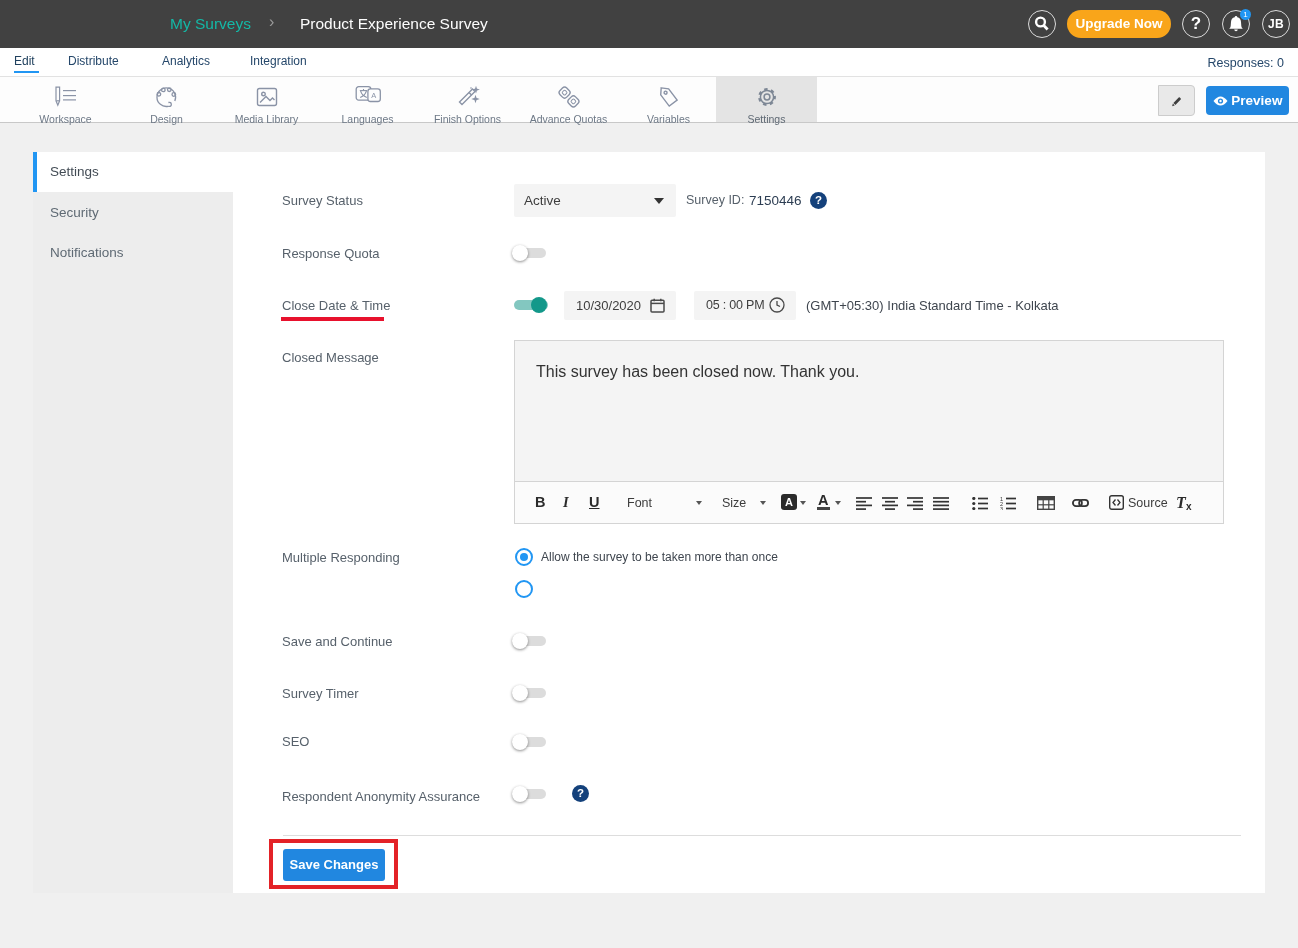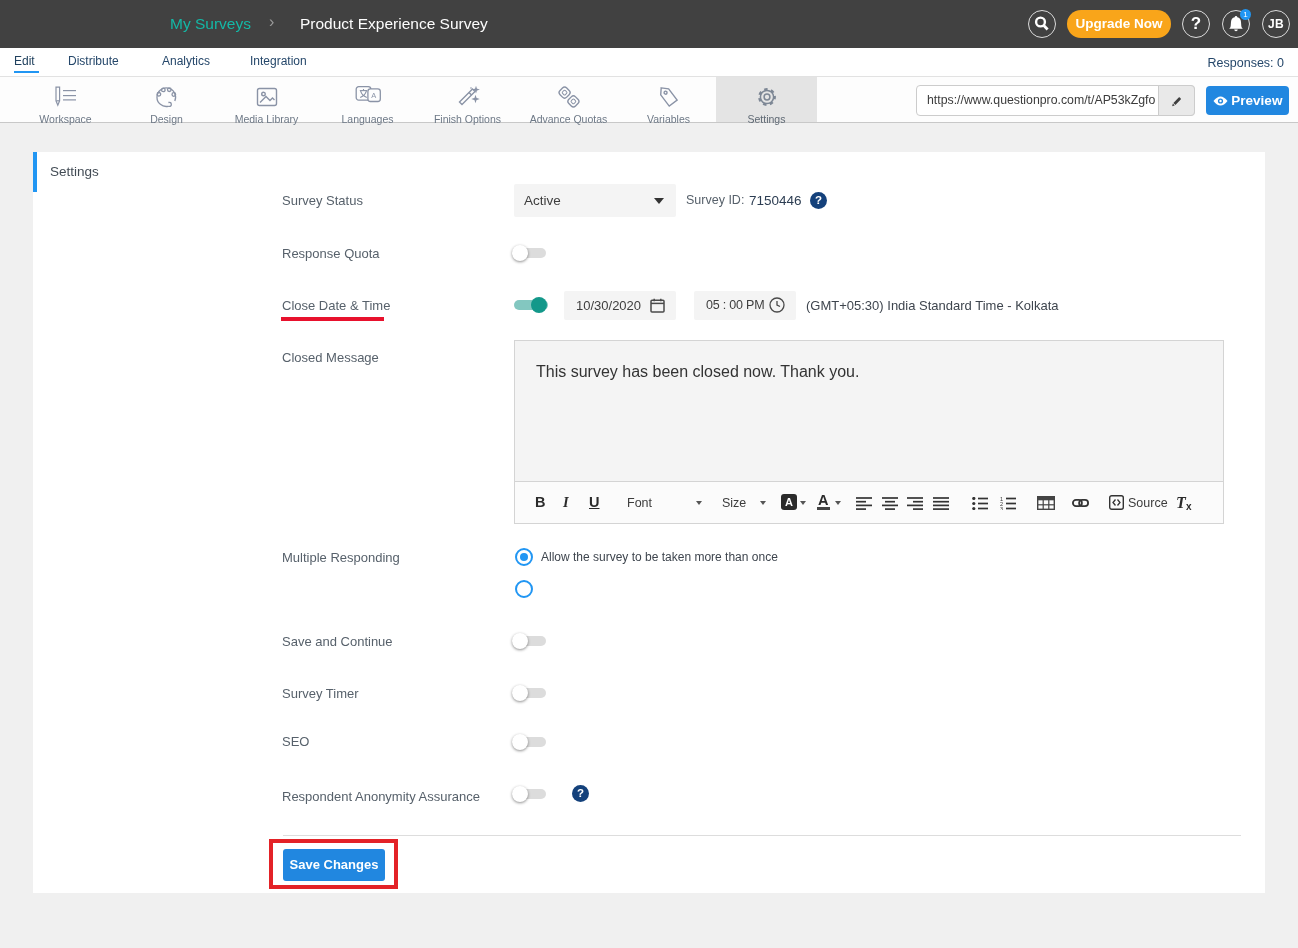--- a/index.html
+++ b/index.html
@@ -182,35 +182,38 @@
   <div class="titem active" style="left:716px">
     <svg width="24" height="22" viewBox="0 0 24 22">
         <g stroke="#7d8795" fill="none">
       <circle cx="12" cy="11" r="7.6" stroke-width="2.6" stroke-dasharray="3.4 3.4" stroke-dashoffset="1.2"></circle>
       <circle cx="12" cy="11" r="6.6" stroke-width="1.5"></circle>
       <circle cx="12" cy="11" r="2.9" stroke-width="1.5"></circle>
     </g>
       </svg>
     <div class="lbl" style="color:#5f6974">Settings</div>
   </div>
-  <div class="urlbox">https://www.questionpro.com/t/AP53kZgfo</div>
   <div class="pencilbox">
     <svg width="13" height="13" viewBox="0 0 13 13" style="margin-top:9px">
         <path d="M3.4 7.9 L8.7 2.6 Q9.3 2 9.9 2.6 L10.7 3.4 Q11.3 4 10.7 4.6 L5.4 9.9 Z" fill="#3f3f3f"></path>
         <path d="M2.9 8.6 L2.1 11.2 L4.7 10.4 Z" fill="#3f3f3f"></path>
       </svg>
   </div>
   <div class="preview"><svg width="15" height="10" viewBox="0 0 15 10" style="vertical-align:-1px">
         <path d="M0.5 5 Q7.5 -4 14.5 5 Q7.5 14 0.5 5 Z" fill="#fff"></path>
         <circle cx="7.5" cy="5" r="2.6" fill="#2187e0"></circle>
         <circle cx="7.5" cy="5" r="1.2" fill="#fff"></circle>
       </svg> Preview</div>
 </div>
 
 <div class="card">
+  <div class="side">
+    <div class="side-item" style="top:13px">Security</div>
+    <div class="side-item" style="top:53px">Notifications</div>
+  </div>
   <div class="active-item">
       <span>Settings</span>
     </div>
 
   <div class="flabel" style="top:41px">Survey Status</div>
   <div class="gray-input" style="left:481px;top:32px;width:162px;height:33px;line-height:33px;padding-left:10px">Active
     <svg width="10" height="6" viewBox="0 0 10 6" style="position:absolute;right:12px;top:14px">
         <path d="M0 0 L10 0 L5 6 Z" fill="#333"></path>
       </svg>
   </div>

